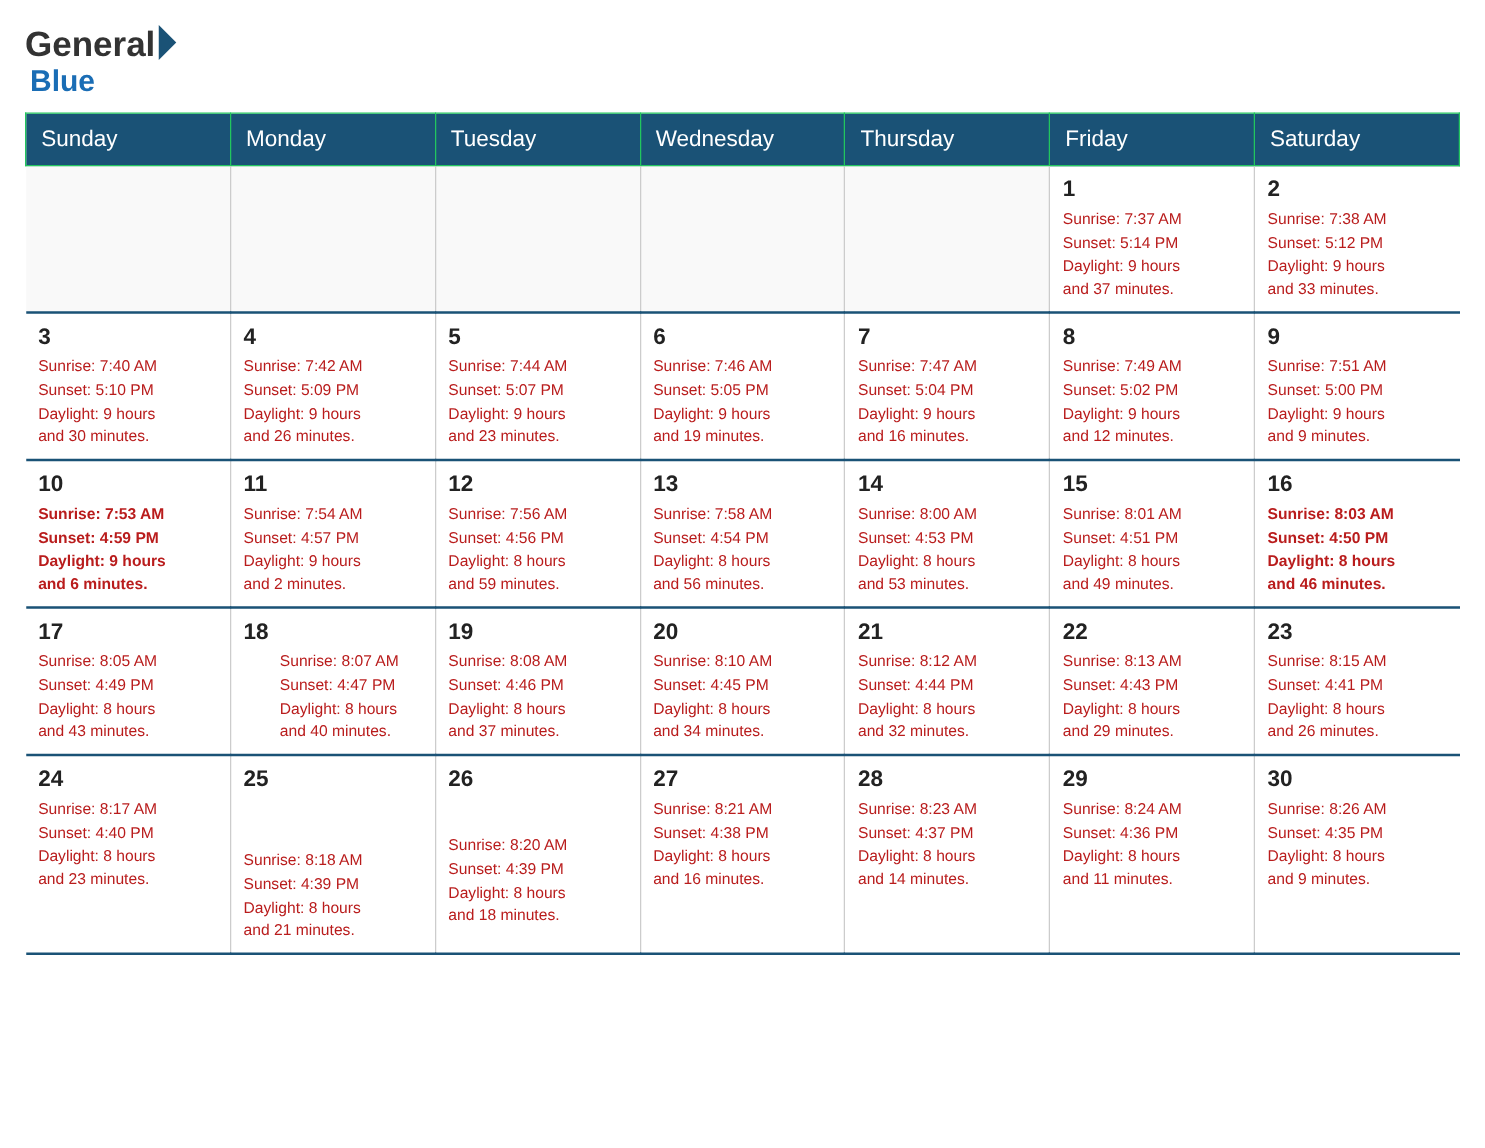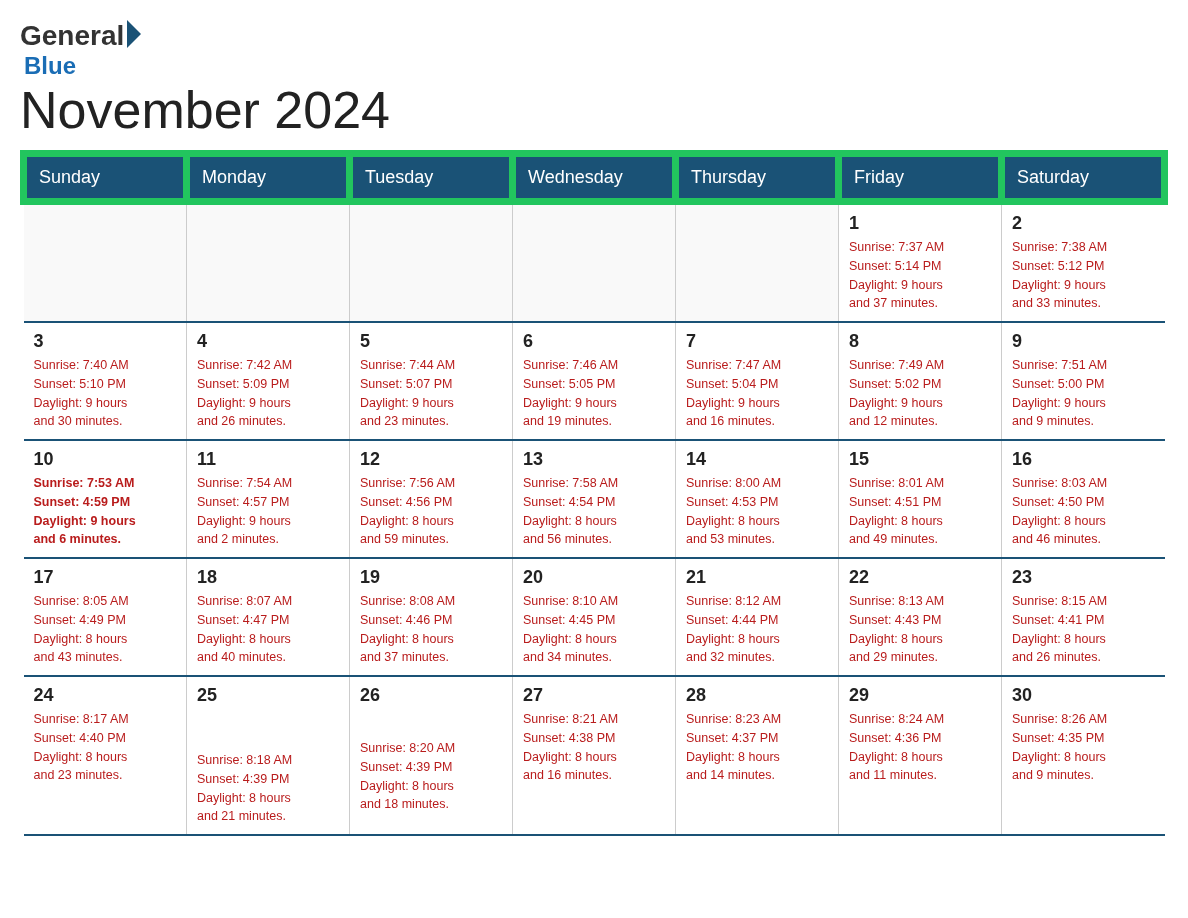--- a/index.html
+++ b/index.html
@@ -8,21 +8,20 @@
       background: #fff;
       padding: 20px;
       width: 1188px;
       min-height: 918px;
     }
     .header {
       display: flex;
       justify-content: space-between;
       align-items: flex-start;
       margin-bottom: 10px;
-      flex-direction: column;
     }
     .logo {
       display: flex;
       flex-direction: column;
       align-items: flex-start;
     }
     .logo-general {
       font-size: 28px;
       font-weight: bold;
       color: #333;
@@ -67,21 +66,21 @@
       border-collapse: collapse;
       margin-top: 8px;
     }
     .calendar-table thead tr th {
       background-color: #1a5276;
       color: #fff;
       font-size: 18px;
       font-weight: normal;
       padding: 10px 12px;
       text-align: left;
-      border: 7px solid #22c55e;
+      border: 1px solid #22c55e;
     }
     .calendar-table tbody tr {
       border-bottom: 2px solid #1a5276;
     }
     .calendar-table tbody tr td {
       vertical-align: top;
       padding: 8px 10px;
       font-size: 13px;
       color: #333;
       border-right: 1px solid #ccc;
@@ -115,21 +114,20 @@
   <div class="logo">
     <div class="logo-line">
       <span class="logo-general">General</span>
       <span class="logo-arrow"></span>
     </div>
     <div style="margin-left: 2px;">
       <span class="logo-blue">Blue</span>
     </div>
   </div>
   <div class="title-block">
-    <div class="month-title">November 2024</div>
   </div>
 </div>
 
 <table class="calendar-table">
   <thead>
     <tr>
       <th>Sunday</th>
       <th>Monday</th>
       <th>Tuesday</th>
       <th>Wednesday</th>
@@ -249,37 +247,37 @@
         </td>
         <td>
           <span class="day-number">15</span>
           <div class="day-info" style="white-space: pre-line;">Sunrise: 8:01 AM
 Sunset: 4:51 PM
 Daylight: 8 hours
 and 49 minutes.</div>
         </td>
         <td>
           <span class="day-number">16</span>
-          <div class="day-info" style="white-space: pre-line;">Sunrise: 8:03 AM
+          <div class="day-info" style="white-space: pre-line; font-weight: bold;">Sunrise: 8:03 AM
 Sunset: 4:50 PM
 Daylight: 8 hours
 and 46 minutes.</div>
         </td>
       </tr>
       <tr>
         <td>
           <span class="day-number">17</span>
           <div class="day-info" style="white-space: pre-line;">Sunrise: 8:05 AM
 Sunset: 4:49 PM
 Daylight: 8 hours
 and 43 minutes.</div>
         </td>
         <td>
           <span class="day-number">18</span>
-          <div class="day-info" style="white-space: pre-line;">Sunrise: 8:07 AM
+          <div class="day-info" style="white-space: pre-line; margin-left: 29px;">Sunrise: 8:07 AM
 Sunset: 4:47 PM
 Daylight: 8 hours
 and 40 minutes.</div>
         </td>
         <td>
           <span class="day-number">19</span>
           <div class="day-info" style="white-space: pre-line;">Sunrise: 8:08 AM
 Sunset: 4:46 PM
 Daylight: 8 hours
 and 37 minutes.</div>

